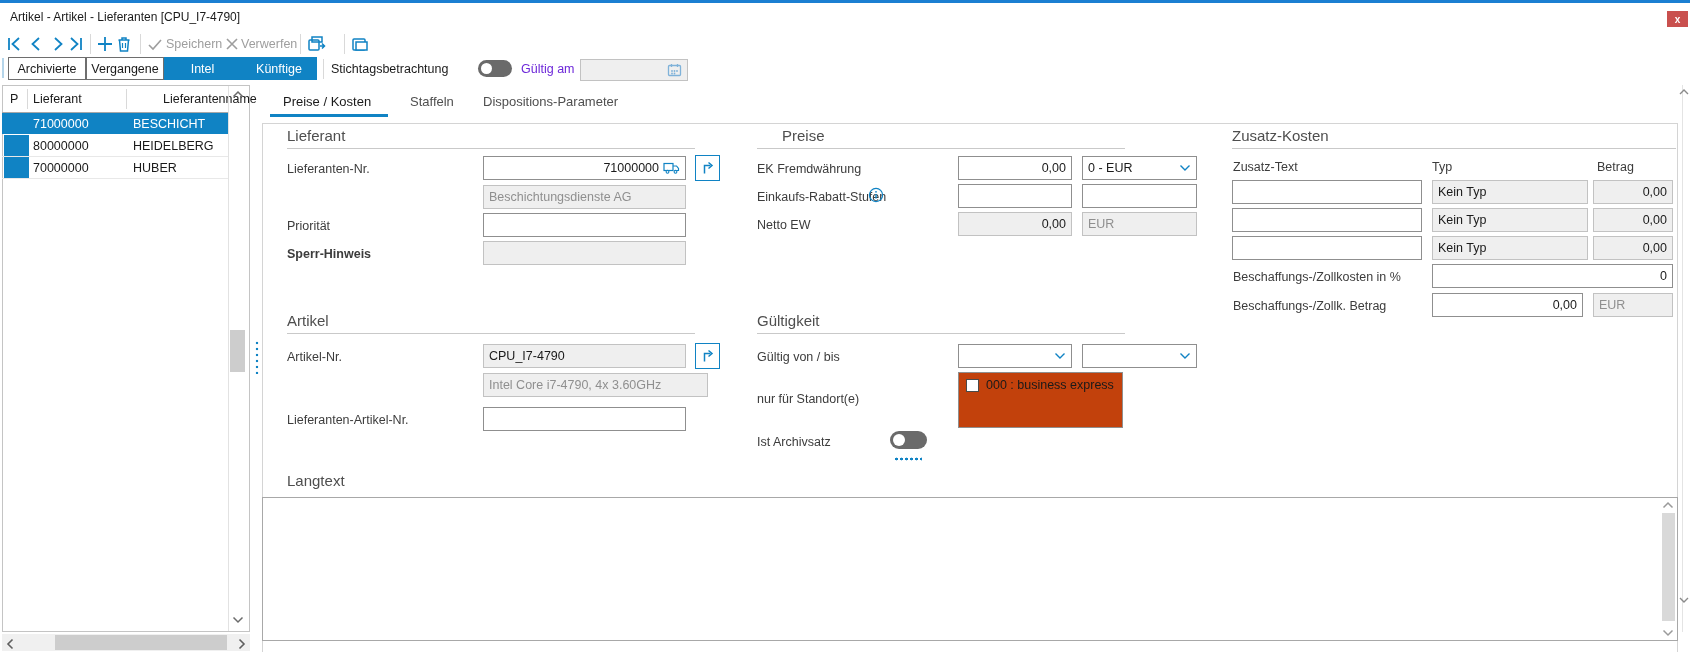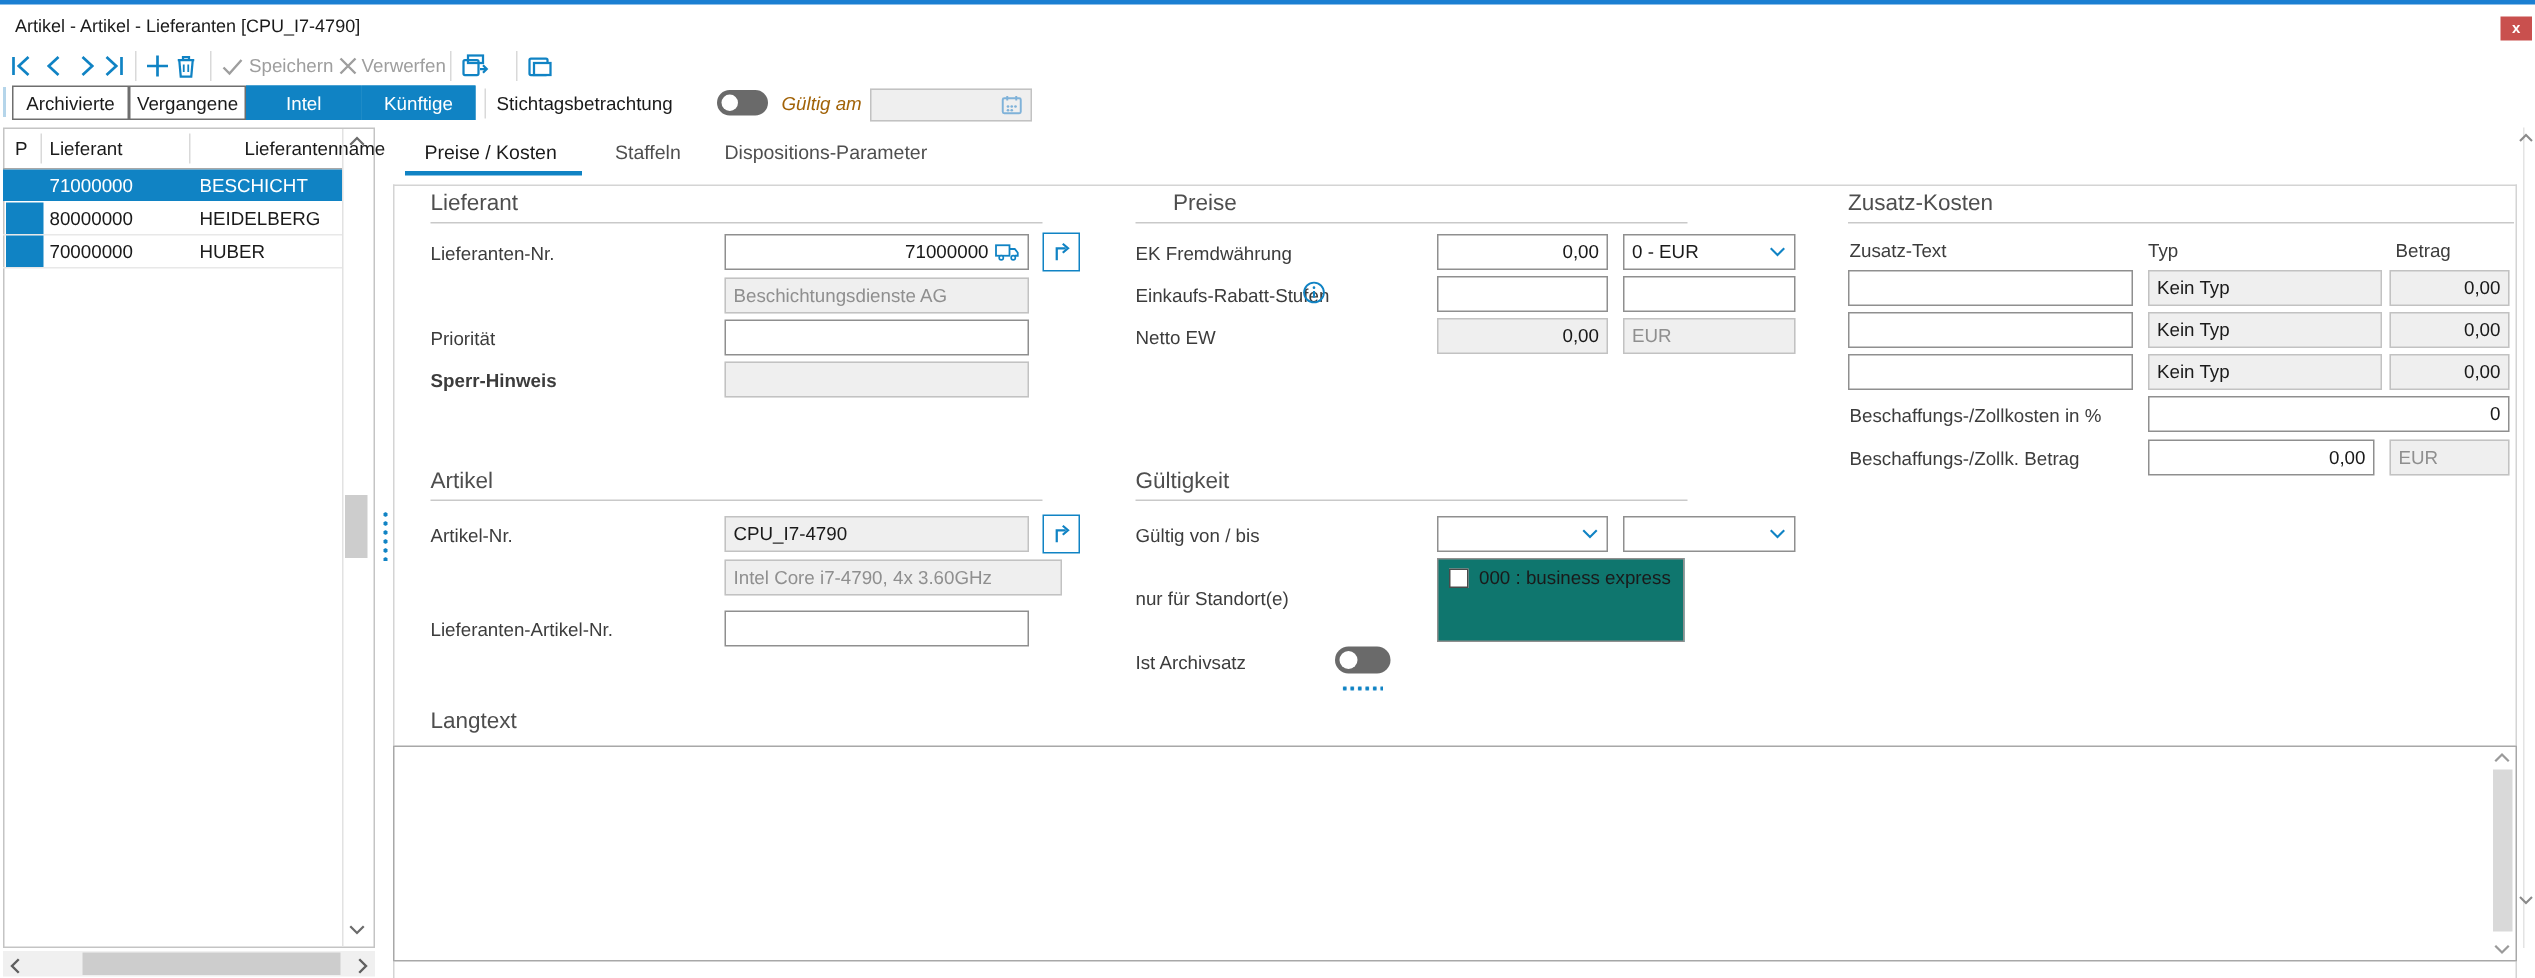--- a/index.html
+++ b/index.html
@@ -16,21 +16,21 @@
     color:#fff;font-size:10px;font-weight:bold;display:flex;align-items:center;justify-content:center;cursor:default;}
   .tb-icon{position:absolute;top:34px;width:20px;height:20px;display:flex;align-items:center;justify-content:center;}
   .tb-sep{position:absolute;top:34px;width:1px;height:20px;background:#d9d9d9;}
   .tb-label{position:absolute;top:37px;font-size:12.5px;color:#9e9e9e;}
   .seg-btn{position:absolute;top:57px;height:23px;display:flex;align-items:center;justify-content:center;
     font-size:12.5px;border:1px solid #6e6e6e;background:#fff;color:#1a1a1a;}
   .seg-btn.active{background:#1083c4;border-color:#1083c4;color:#fff;}
   .toggle{position:absolute;border-radius:9px;background:#6a6a6a;}
   .toggle .knob{position:absolute;left:3px;top:3px;background:#fff;border-radius:50%;}
   .lbl{position:absolute;font-size:12.5px;color:#3c3c3c;white-space:nowrap;}
-  .lbl.dim{color:#a16207;font-style:italic;}
+  .lbl.dim{color:#6d28d9;}
   .sec-title{position:absolute;font-size:15px;color:#4e4e4e;white-space:nowrap;}
   .sec-line{position:absolute;height:1px;background:#c9c9c9;}
   .fld{position:absolute;height:24px;border:1px solid #8f8f8f;background:#fff;font-size:12.5px;
     display:flex;align-items:center;padding:0 5px;color:#1a1a1a;overflow:hidden;white-space:nowrap;}
   .fld.num{justify-content:flex-end;}
   .fld.dis{background:#efefef;border-color:#c2c2c2;color:#8f8f8f;}
   .fld.dis-dark{background:#efefef;border-color:#c2c2c2;color:#1a1a1a;}
   .chev{margin-left:auto;flex:0 0 auto;}
   .jump-btn{position:absolute;width:25px;height:26px;border:1px solid #1083c4;background:#fff;
     display:flex;align-items:center;justify-content:center;}
@@ -326,21 +326,21 @@
   <div class="fld" style="left:1082px;top:344px;width:115px;">
     <span></span>
     <span class="chev">
       <svg width="12" height="8" viewBox="0 0 12 8">
           <path d="M1.5 1.5L6 6l4.5-4.5" stroke="#1083c4" stroke-width="1.4" fill="none"></path>
         </svg>
     </span>
   </div>
 
   <div class="lbl" style="left:757px;top:392px;">nur für Standort(e)</div>
-  <div class="abs" style="left:958px;top:372px;width:165px;height:56px;border:1px solid #8f8f8f;background:#0f766e;">
+  <div class="abs" style="left:958px;top:372px;width:165px;height:56px;border:1px solid #8f8f8f;background:#c2410c;">
     <div style="display:flex;align-items:center;gap:7px;padding:5px 7px;font-size:12.5px;">
       <span class="checkbox"></span>
       <span>000 : business express</span>
     </div>
   </div>
 
   <div class="lbl" style="left:757px;top:435px;">Ist Archivsatz</div>
   <div class="toggle" style="left:890px;top:431px;width:37px;height:18px;">
     <div class="knob" style="width:12px;height:12px;"></div>
   </div>

